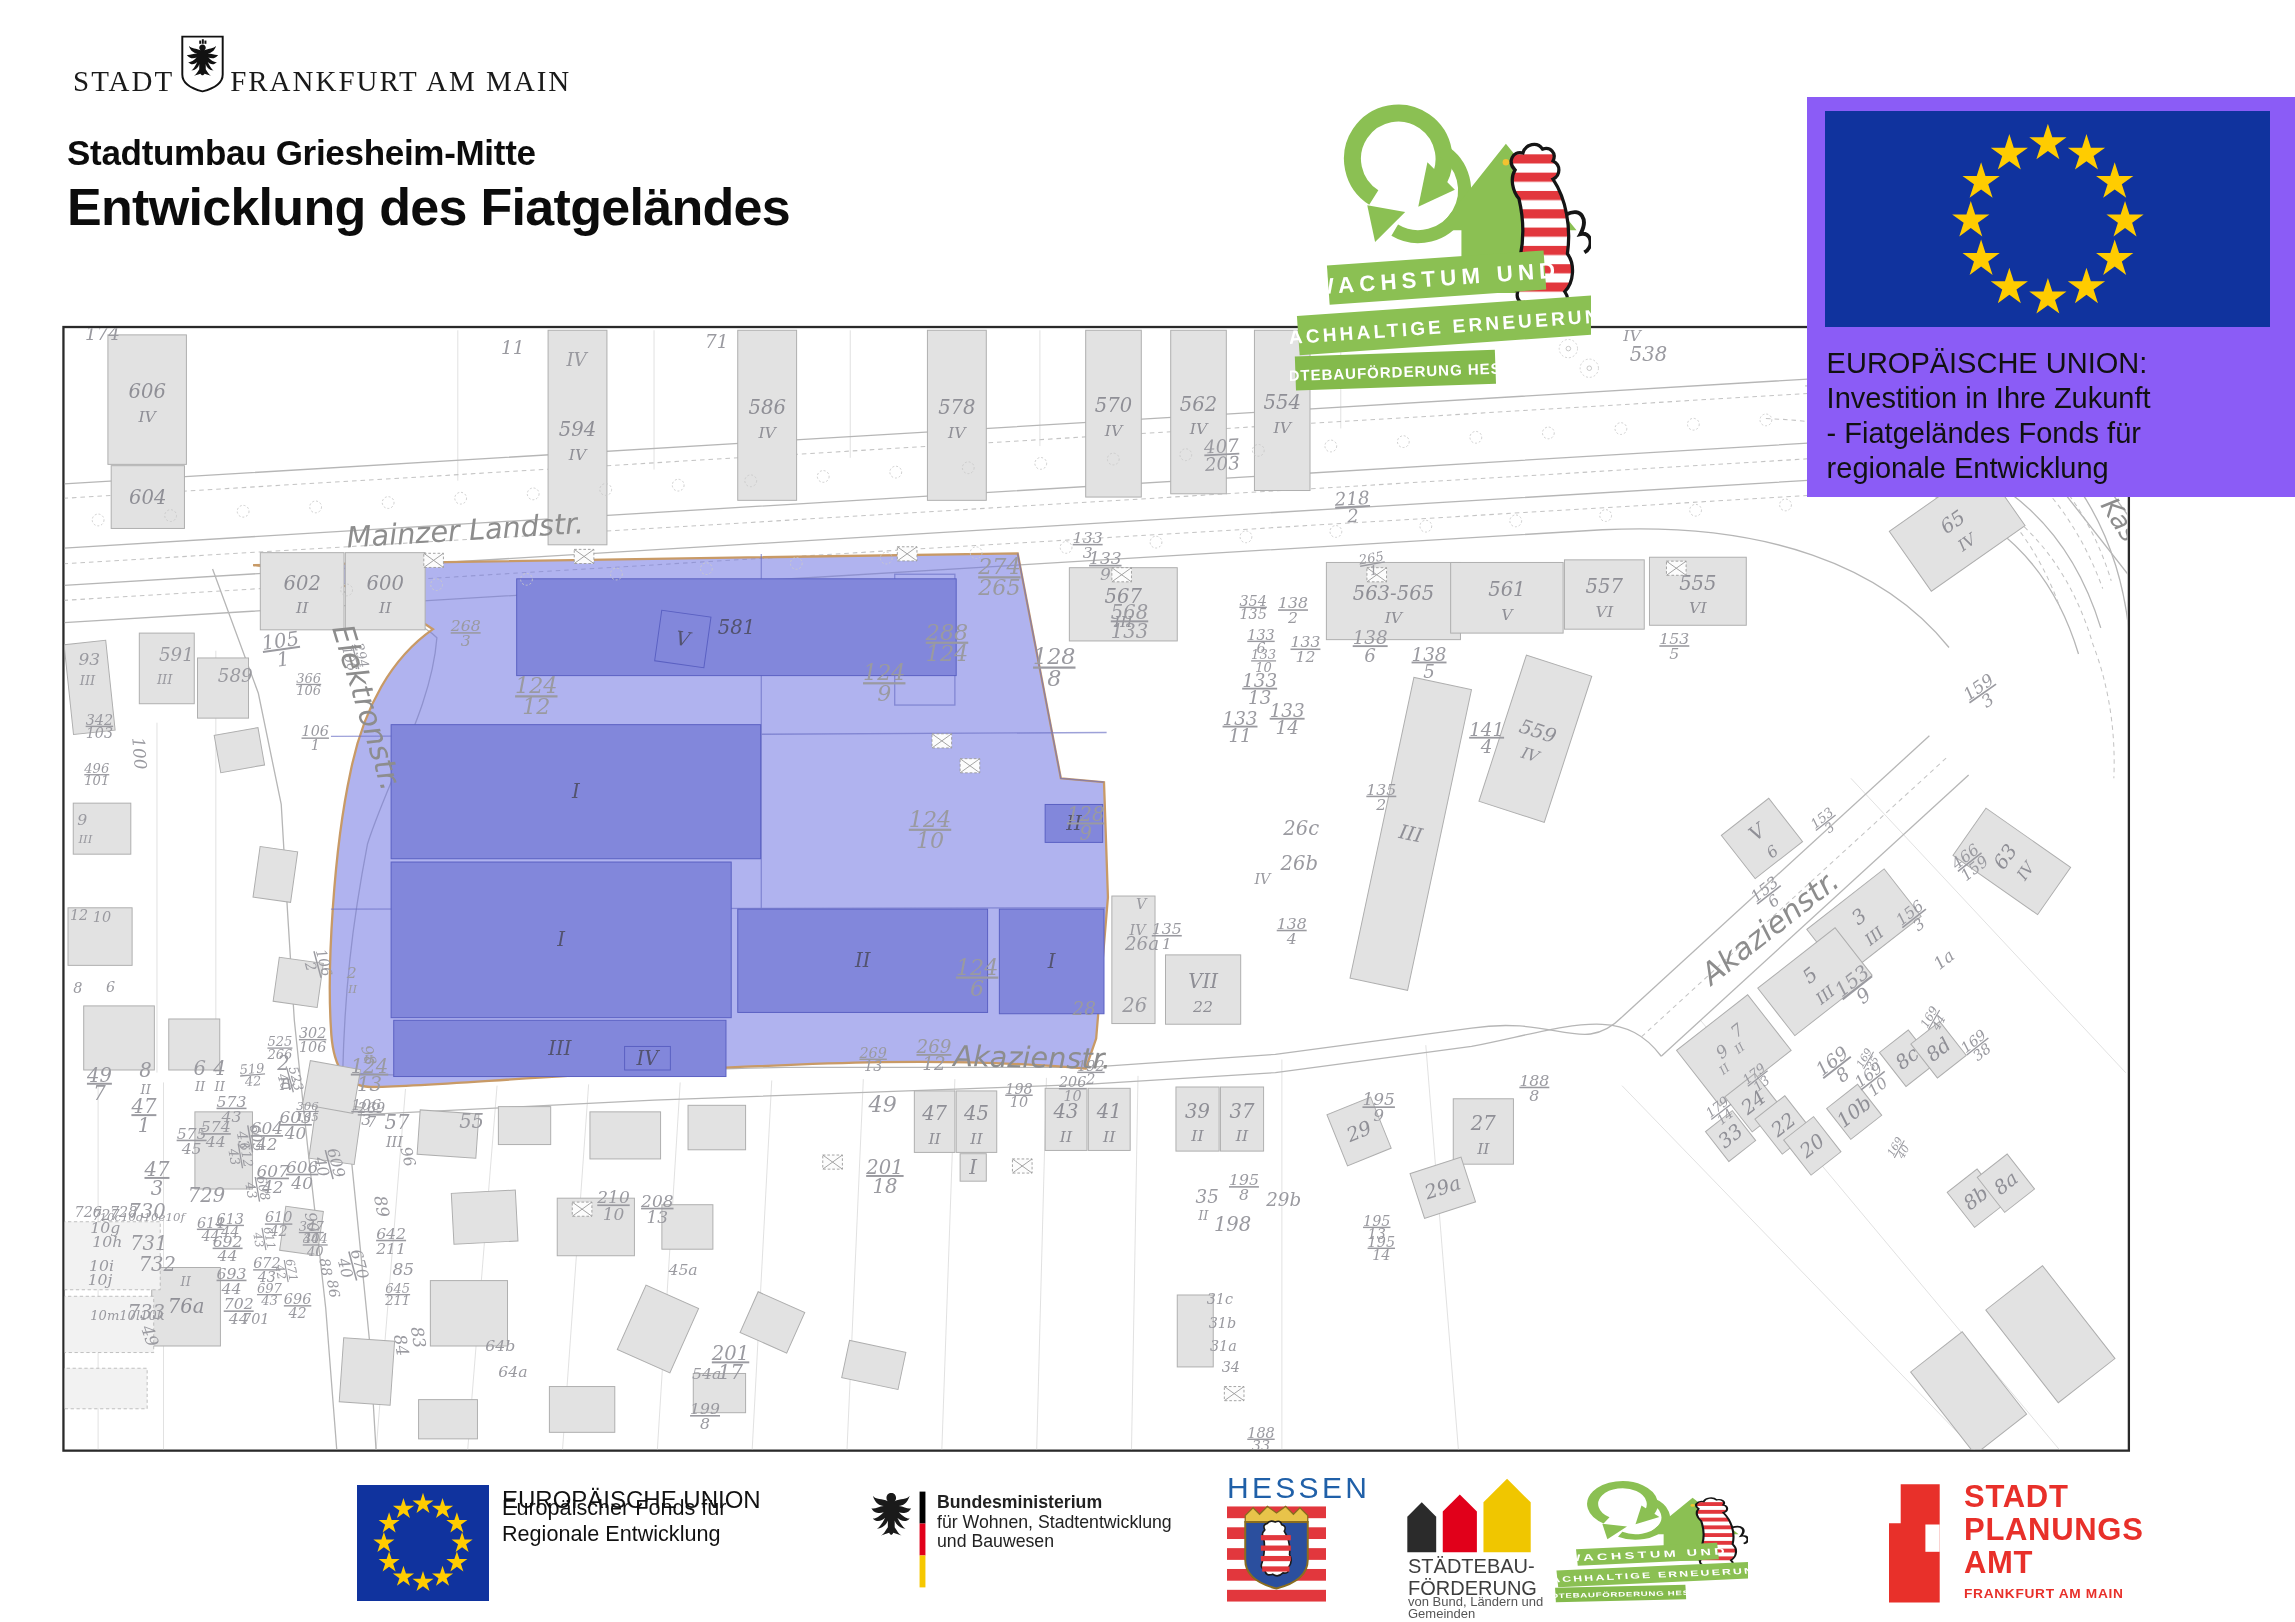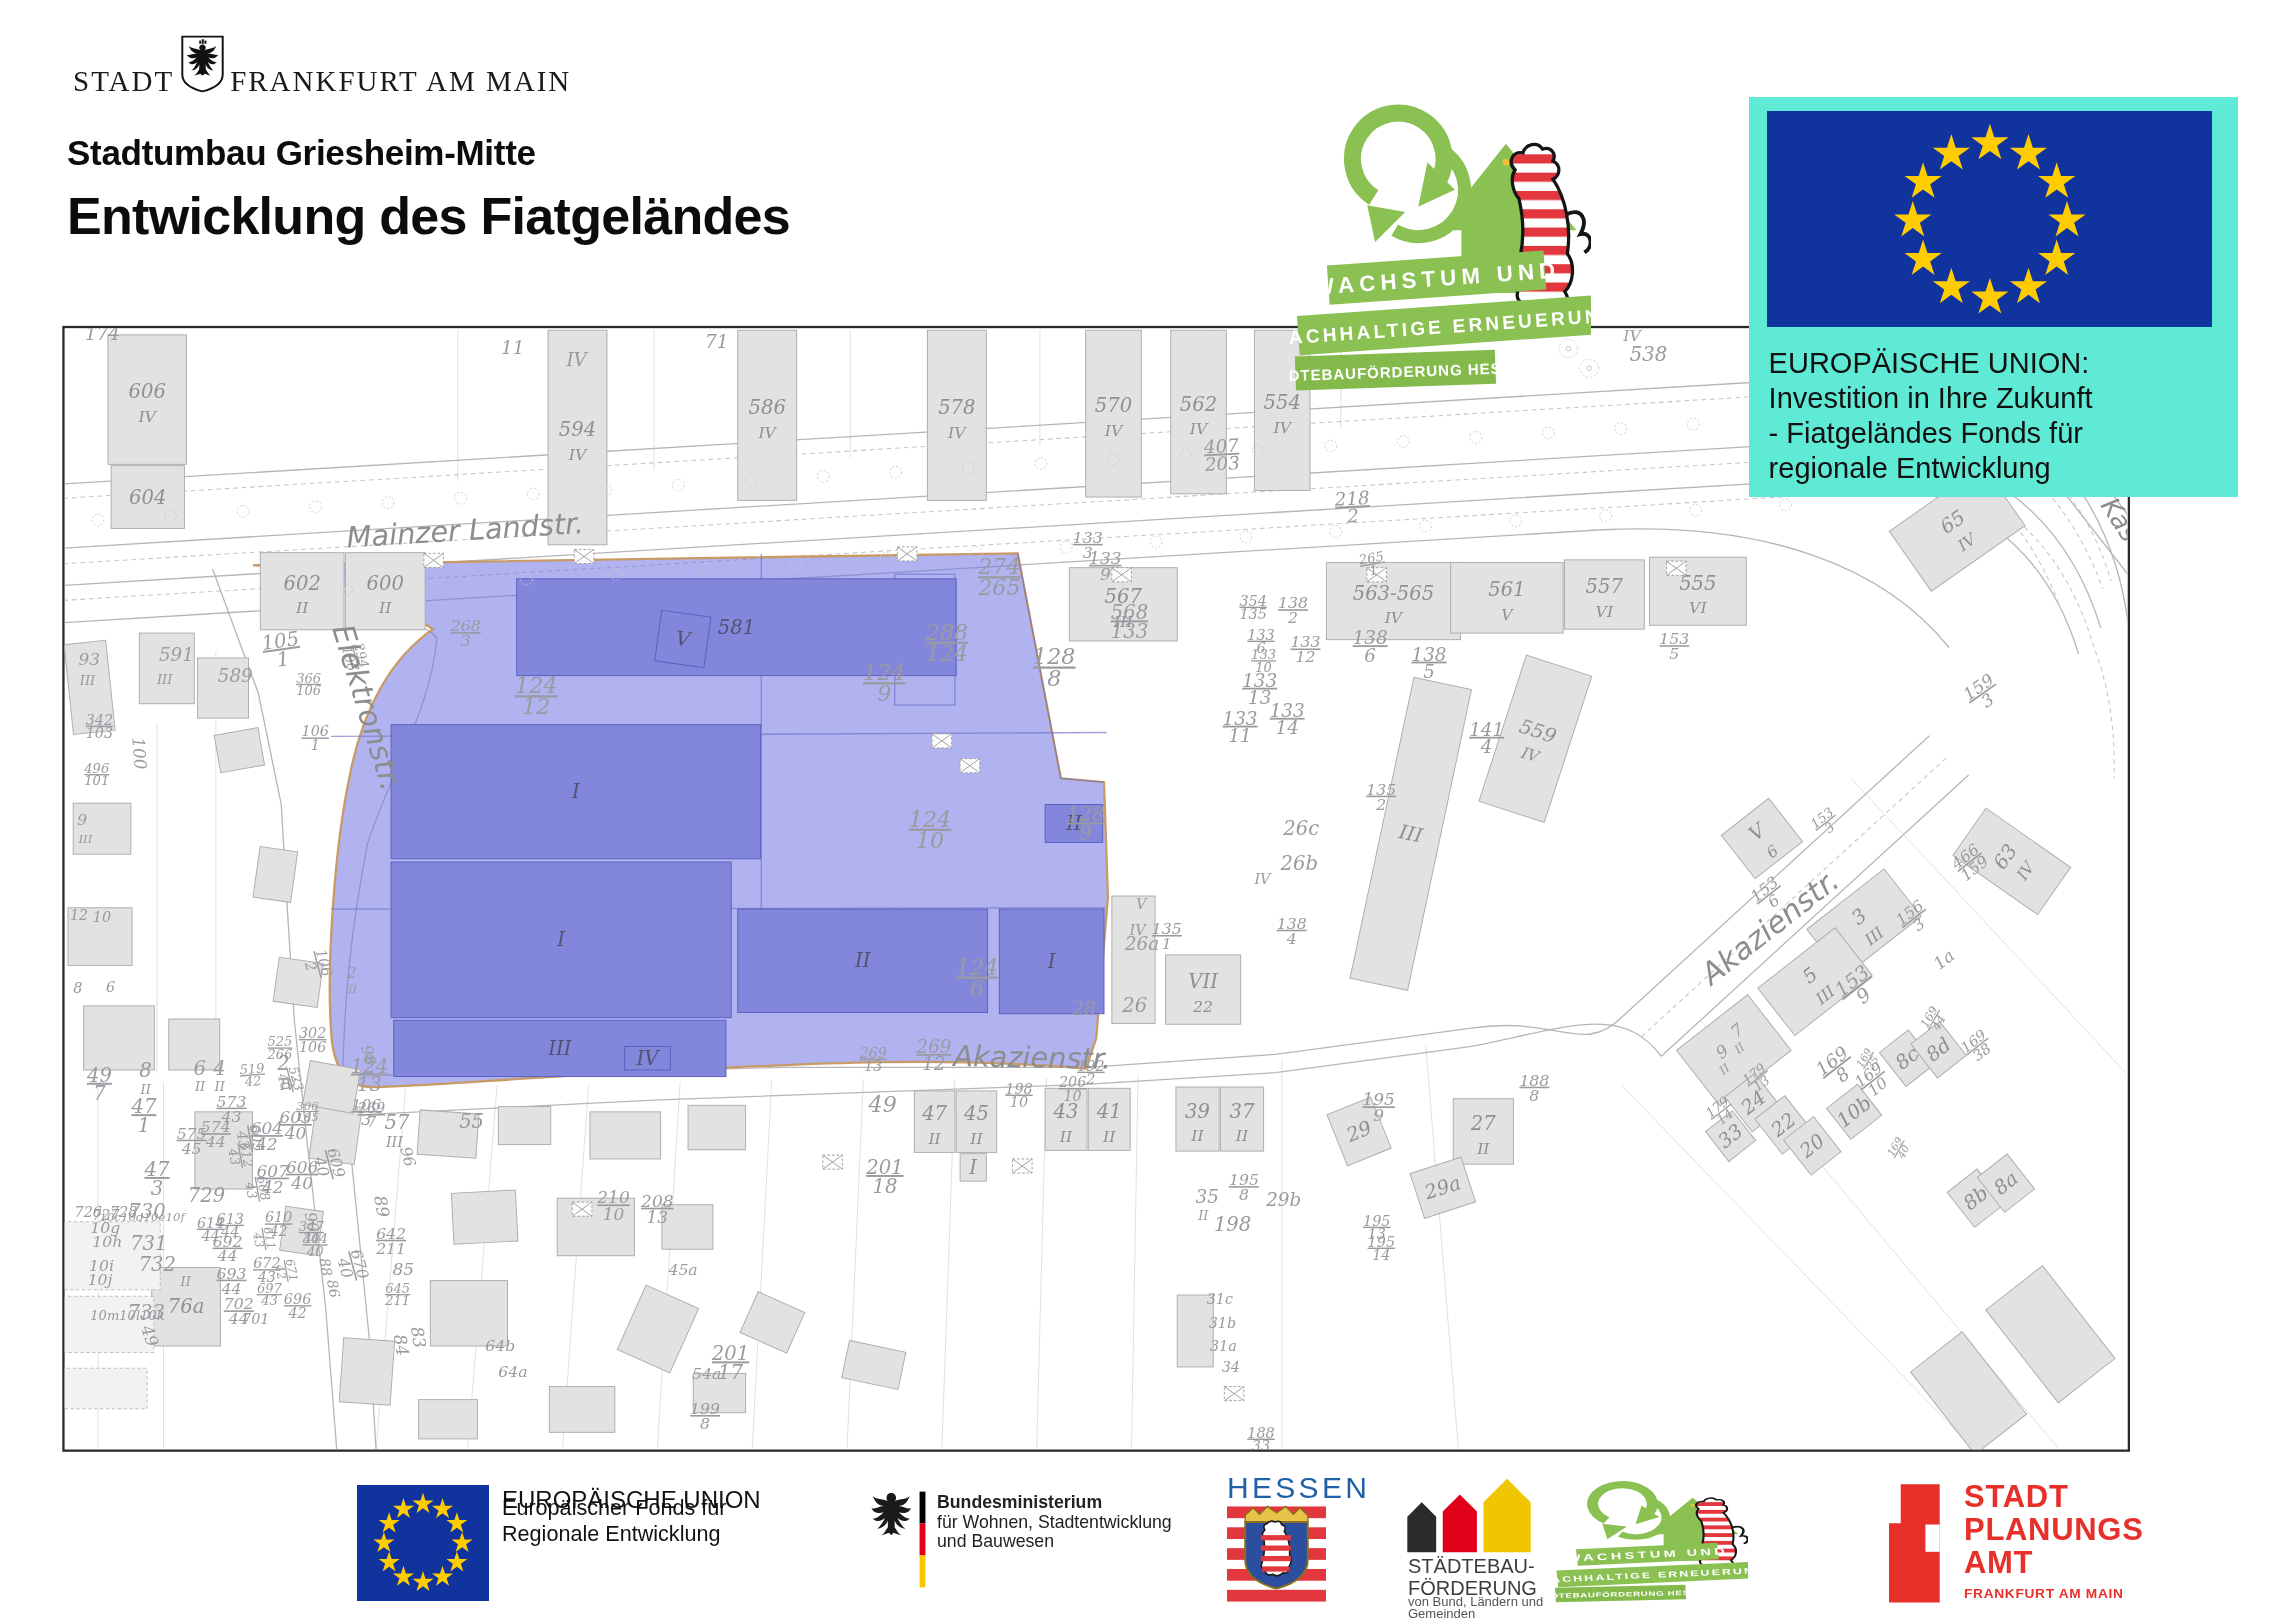--- a/index.html
+++ b/index.html
@@ -5,23 +5,23 @@
   html,body{margin:0;padding:0;background:#fff;}
   #page{position:relative;width:2295px;height:1622px;background:#fff;overflow:hidden;
         font-family:"Liberation Sans",sans-serif;}
   .abs{position:absolute;}
   
   #stadt-logo{left:73px;top:38px;height:55px;display:flex;align-items:flex-end;gap:6.5px;
               font-family:"Liberation Serif",serif;color:#1a1a1a;}
   #stadt-logo .wordmark{font-size:29px;letter-spacing:2px;line-height:.8;}
   #title-block{left:67px;top:105px;color:#0c0c0c;}
   #title-line1{font-size:35px;font-weight:bold;letter-spacing:-0.3px;margin-top:28px;}
-  #title-line2{font-size:52px;font-weight:bold;letter-spacing:-0.7px;margin-top:13px;}
+  #title-line2{font-size:52px;font-weight:bold;letter-spacing:-0.7px;margin-top:4px;}
   
-  #eu-top{left:1749px;top:97px;width:489px;height:400px;background:#5eead4;z-index:6;}
+  #eu-top{left:1807px;top:97px;width:489px;height:400px;background:#8b5cf6;z-index:6;}
   #eu-top .flag{position:absolute;left:18.3px;top:14.4px;width:445px;height:216px;background:#10339e;}
   #eu-top .eu-text{position:absolute;left:19.6px;top:249px;font-size:29px;line-height:35px;color:#111;}
   
   .foot-label{color:#111;}
   #f-eu-flag{left:357px;top:1485px;width:132px;height:116px;background:#10339e;}
   #f-eu-t1{left:502px;top:1486px;font-size:24px;}
   #f-eu-t2{left:502px;top:1495px;font-size:21.6px;line-height:26px;}
   #f-bund-text{left:937px;top:1493px;font-size:17.7px;line-height:19.6px;color:#222;}
   #f-bund-text .b{font-weight:bold;}
   #f-hessen-word{left:1227px;top:1471px;font-size:30px;letter-spacing:3.3px;color:#2060a8;}

